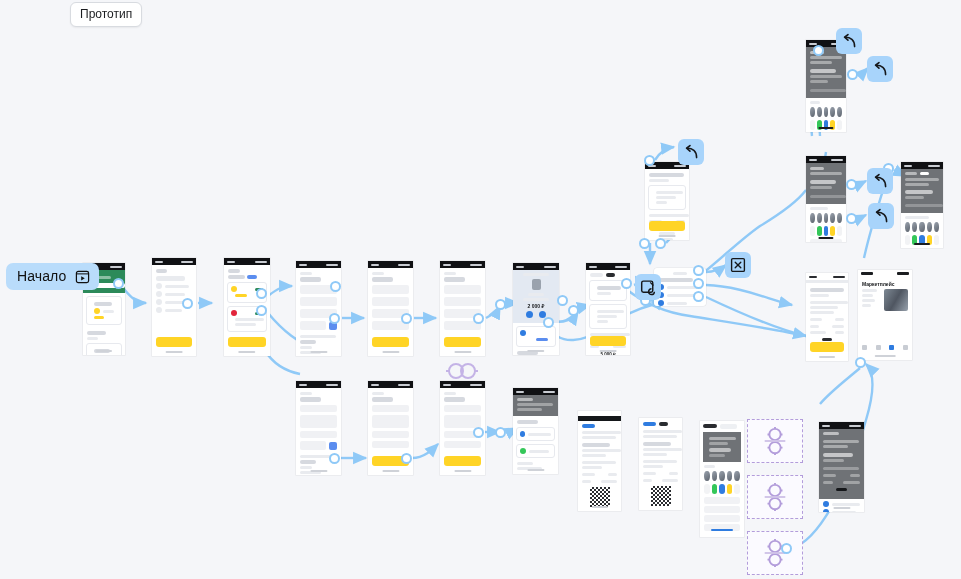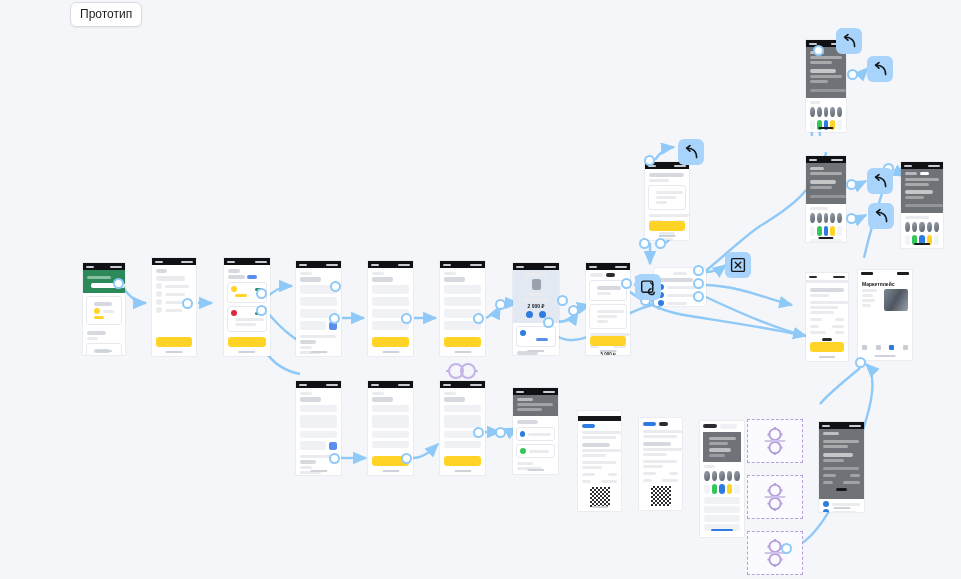--- a/index.html
+++ b/index.html
@@ -138,20 +138,30 @@
       <path d="M820,136 C818,116 820,98 824,86"></path>
       <path d="M826,152 C822,176 820,196 820,210"></path>
       <path d="M888,174 C880,200 870,230 864,258"></path>
       <path d="M860,368 C846,380 830,392 820,404"></path>
       <path d="M786,552 C790,556 792,558 792,560"></path>
     </g>
   </svg>
 
   <div class="proto-chip">Прототип</div>
 
+  <div class="start-pill">
+    <span class="lbl">Начало</span>
+    <span class="pic">
+      <svg viewBox="0 0 16 16" width="15" height="15">
+        <rect x="1.5" y="2.5" width="13" height="12" rx="2" fill="none" stroke="#111" stroke-width="1.3"></rect>
+        <path d="M1.6 5.2 H14.4" stroke="#111" stroke-width="1.1"></path>
+        <path d="M6.6 7.6 L10.4 9.9 L6.6 12.2 Z" fill="#111"></path>
+      </svg>
+    </span>
+  </div>
 
   <div class="frame" style="left:83px;top:263px;width:42px;height:92px">
     <div class="greenhdr">
       <div class="statusbar">
           <i class="sb-l"></i>
           <i class="sb-r"></i>
         </div>
       <div class="ph w60" style="margin-top:6px"></div>
       <div class="ph w85" style="position:absolute;left:4px;right:4px;bottom:3px;background:#ffffff;height:5px"></div>
     </div>

